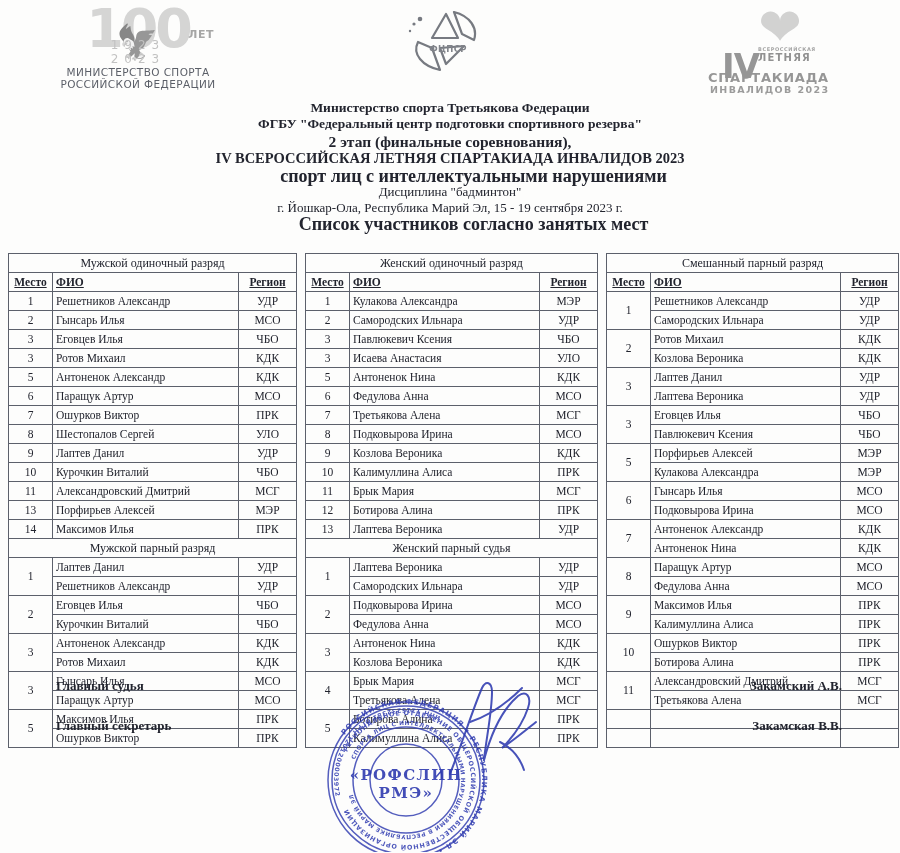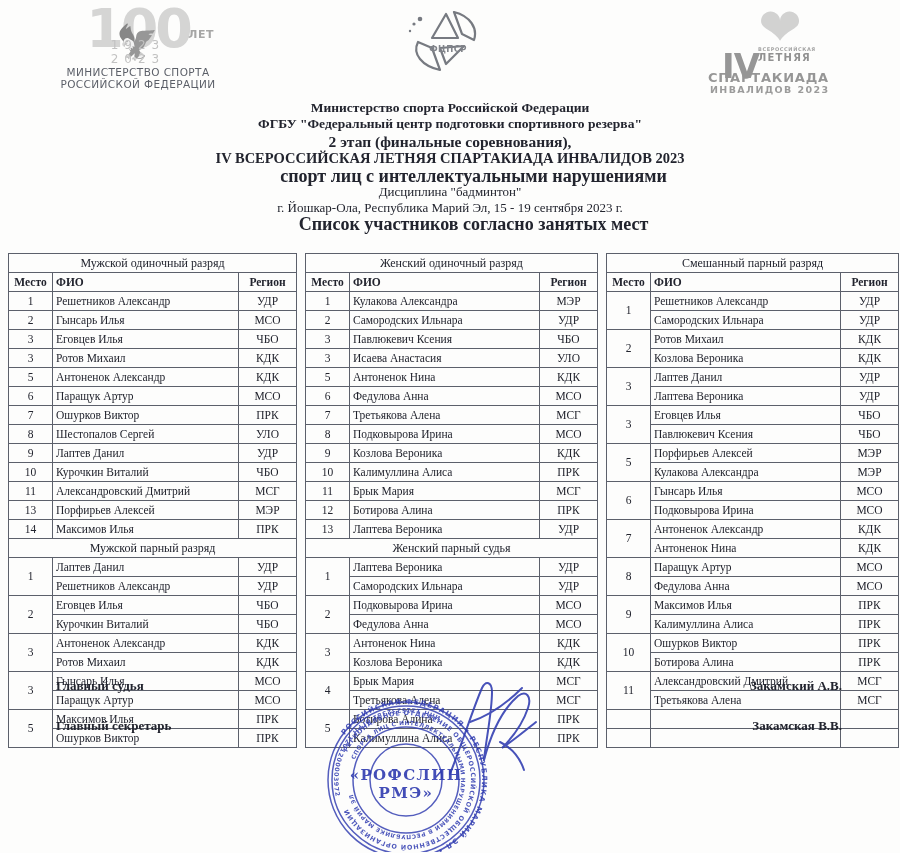--- a/index.html
+++ b/index.html
@@ -98,21 +98,21 @@
   table.t td, table.t th{
     border:1px solid #5c606b;
     padding:0 3px;
     height:18px;
     line-height:17px;
     font-weight:normal;
     color:#22242e;
     overflow:hidden;
     white-space:nowrap;
   }
-  table.t th{font-weight:bold;font-size:11.5px;}
+  table.t th{font-weight:bold;font-size:11.5px;text-decoration:underline;}
   .sect-title{text-align:center;font-weight:bold;font-size:12px;height:19px;}
   .c-place{text-align:center;}
   .c-name{text-align:left;}
   .c-reg{text-align:center;}
   .empty-row td{height:18px;}
 
   
   .w-place{width:44px;}
   .w-name{width:186px;}
   .w-reg{width:58px;}
@@ -187,21 +187,21 @@
           <div class="t0">ВСЕРОССИЙСКАЯ</div>
           <div class="t1">ЛЕТНЯЯ</div>
         </div>
         <div class="sp-txt2">СПАРТАКИАДА</div>
         <div class="sp-txt3">ИНВАЛИДОВ 2023</div>
       </div>
     </div>
   </div>
 
   <div class="titles">
-    <div class="t-b">Министерство спорта Российской Федерации</div>
+    <div class="t-b">Министерство спорта Третьякова Федерации</div>
     <div class="t-b">ФГБУ "Федеральный центр подготовки спортивного резерва"</div>
     <div class="t-b2 t-pad">2 этап (финальные соревнования),</div>
     <div class="t-b3">IV ВСЕРОССИЙСКАЯ ЛЕТНЯЯ СПАРТАКИАДА ИНВАЛИДОВ 2023</div>
     <div class="t-s t-pad">спорт лиц с интеллектуальными нарушениями</div>
     <div class="t-n">Дисциплина "бадминтон"</div>
     <div class="t-n">г. Йошкар-Ола, Республика Марий Эл, 15 - 19 сентября 2023 г.</div>
     <div class="t-s">Список участников согласно занятых мест</div>
   </div>
 
   <div class="tables">

